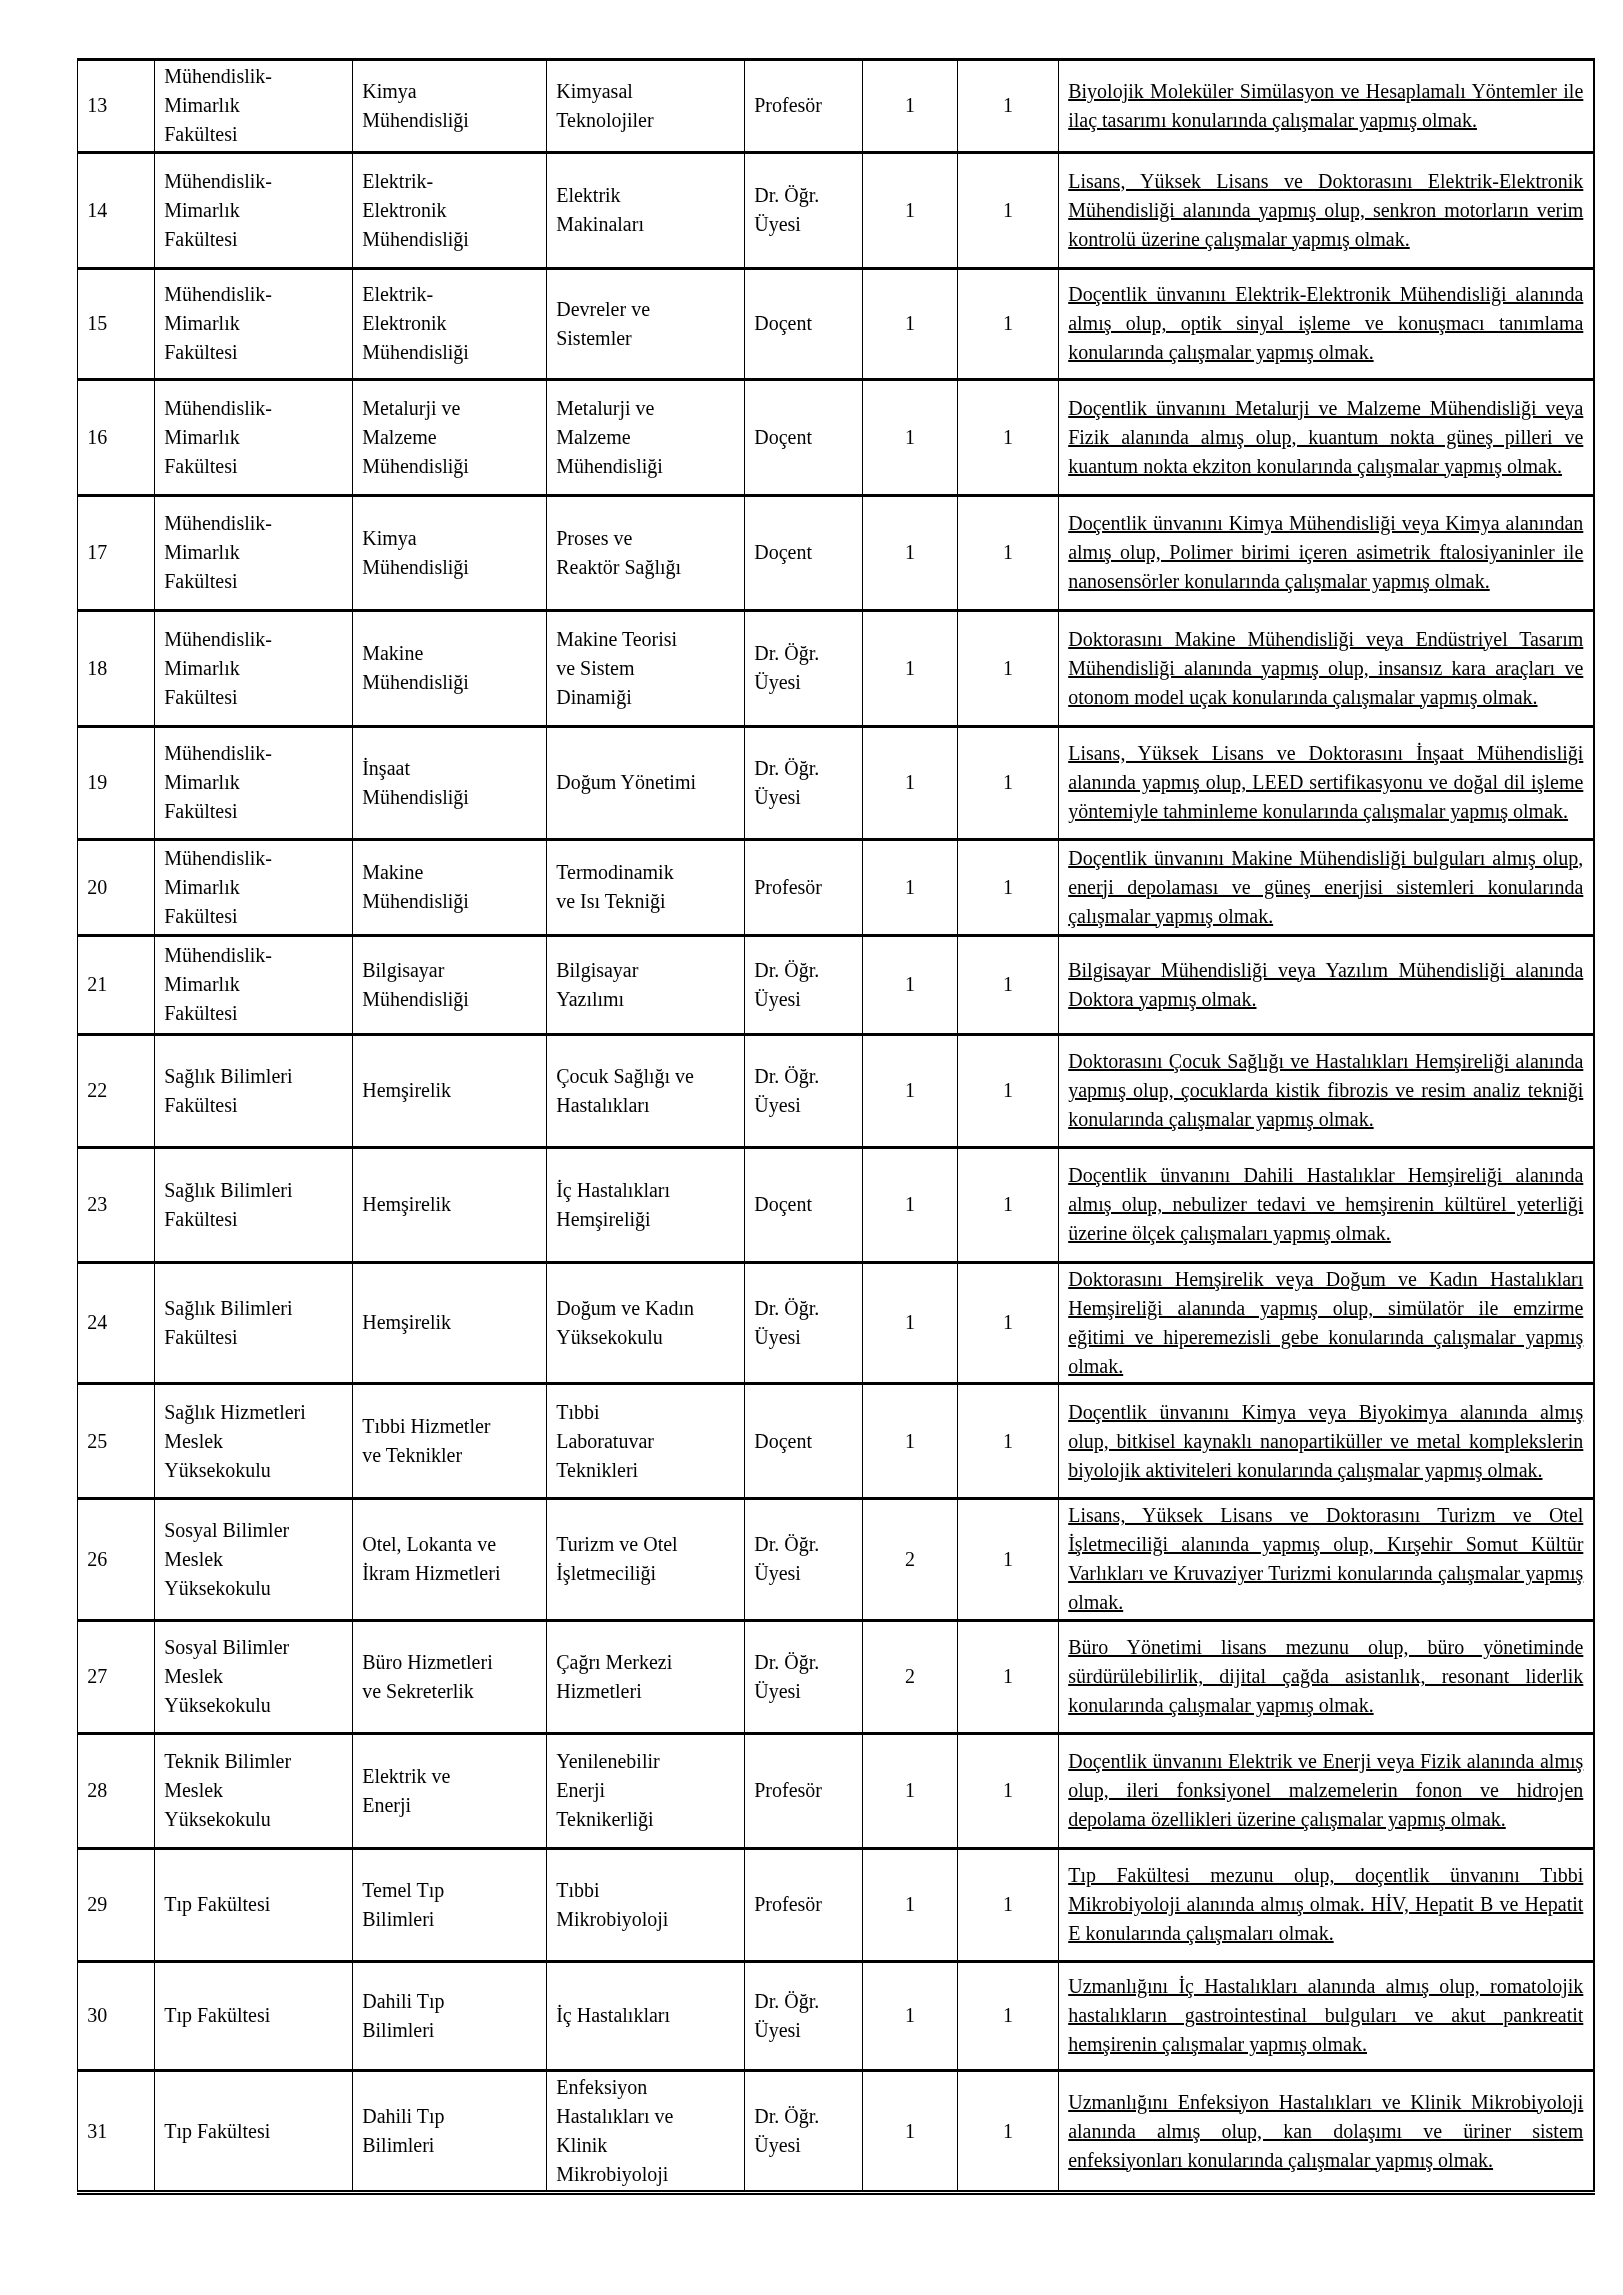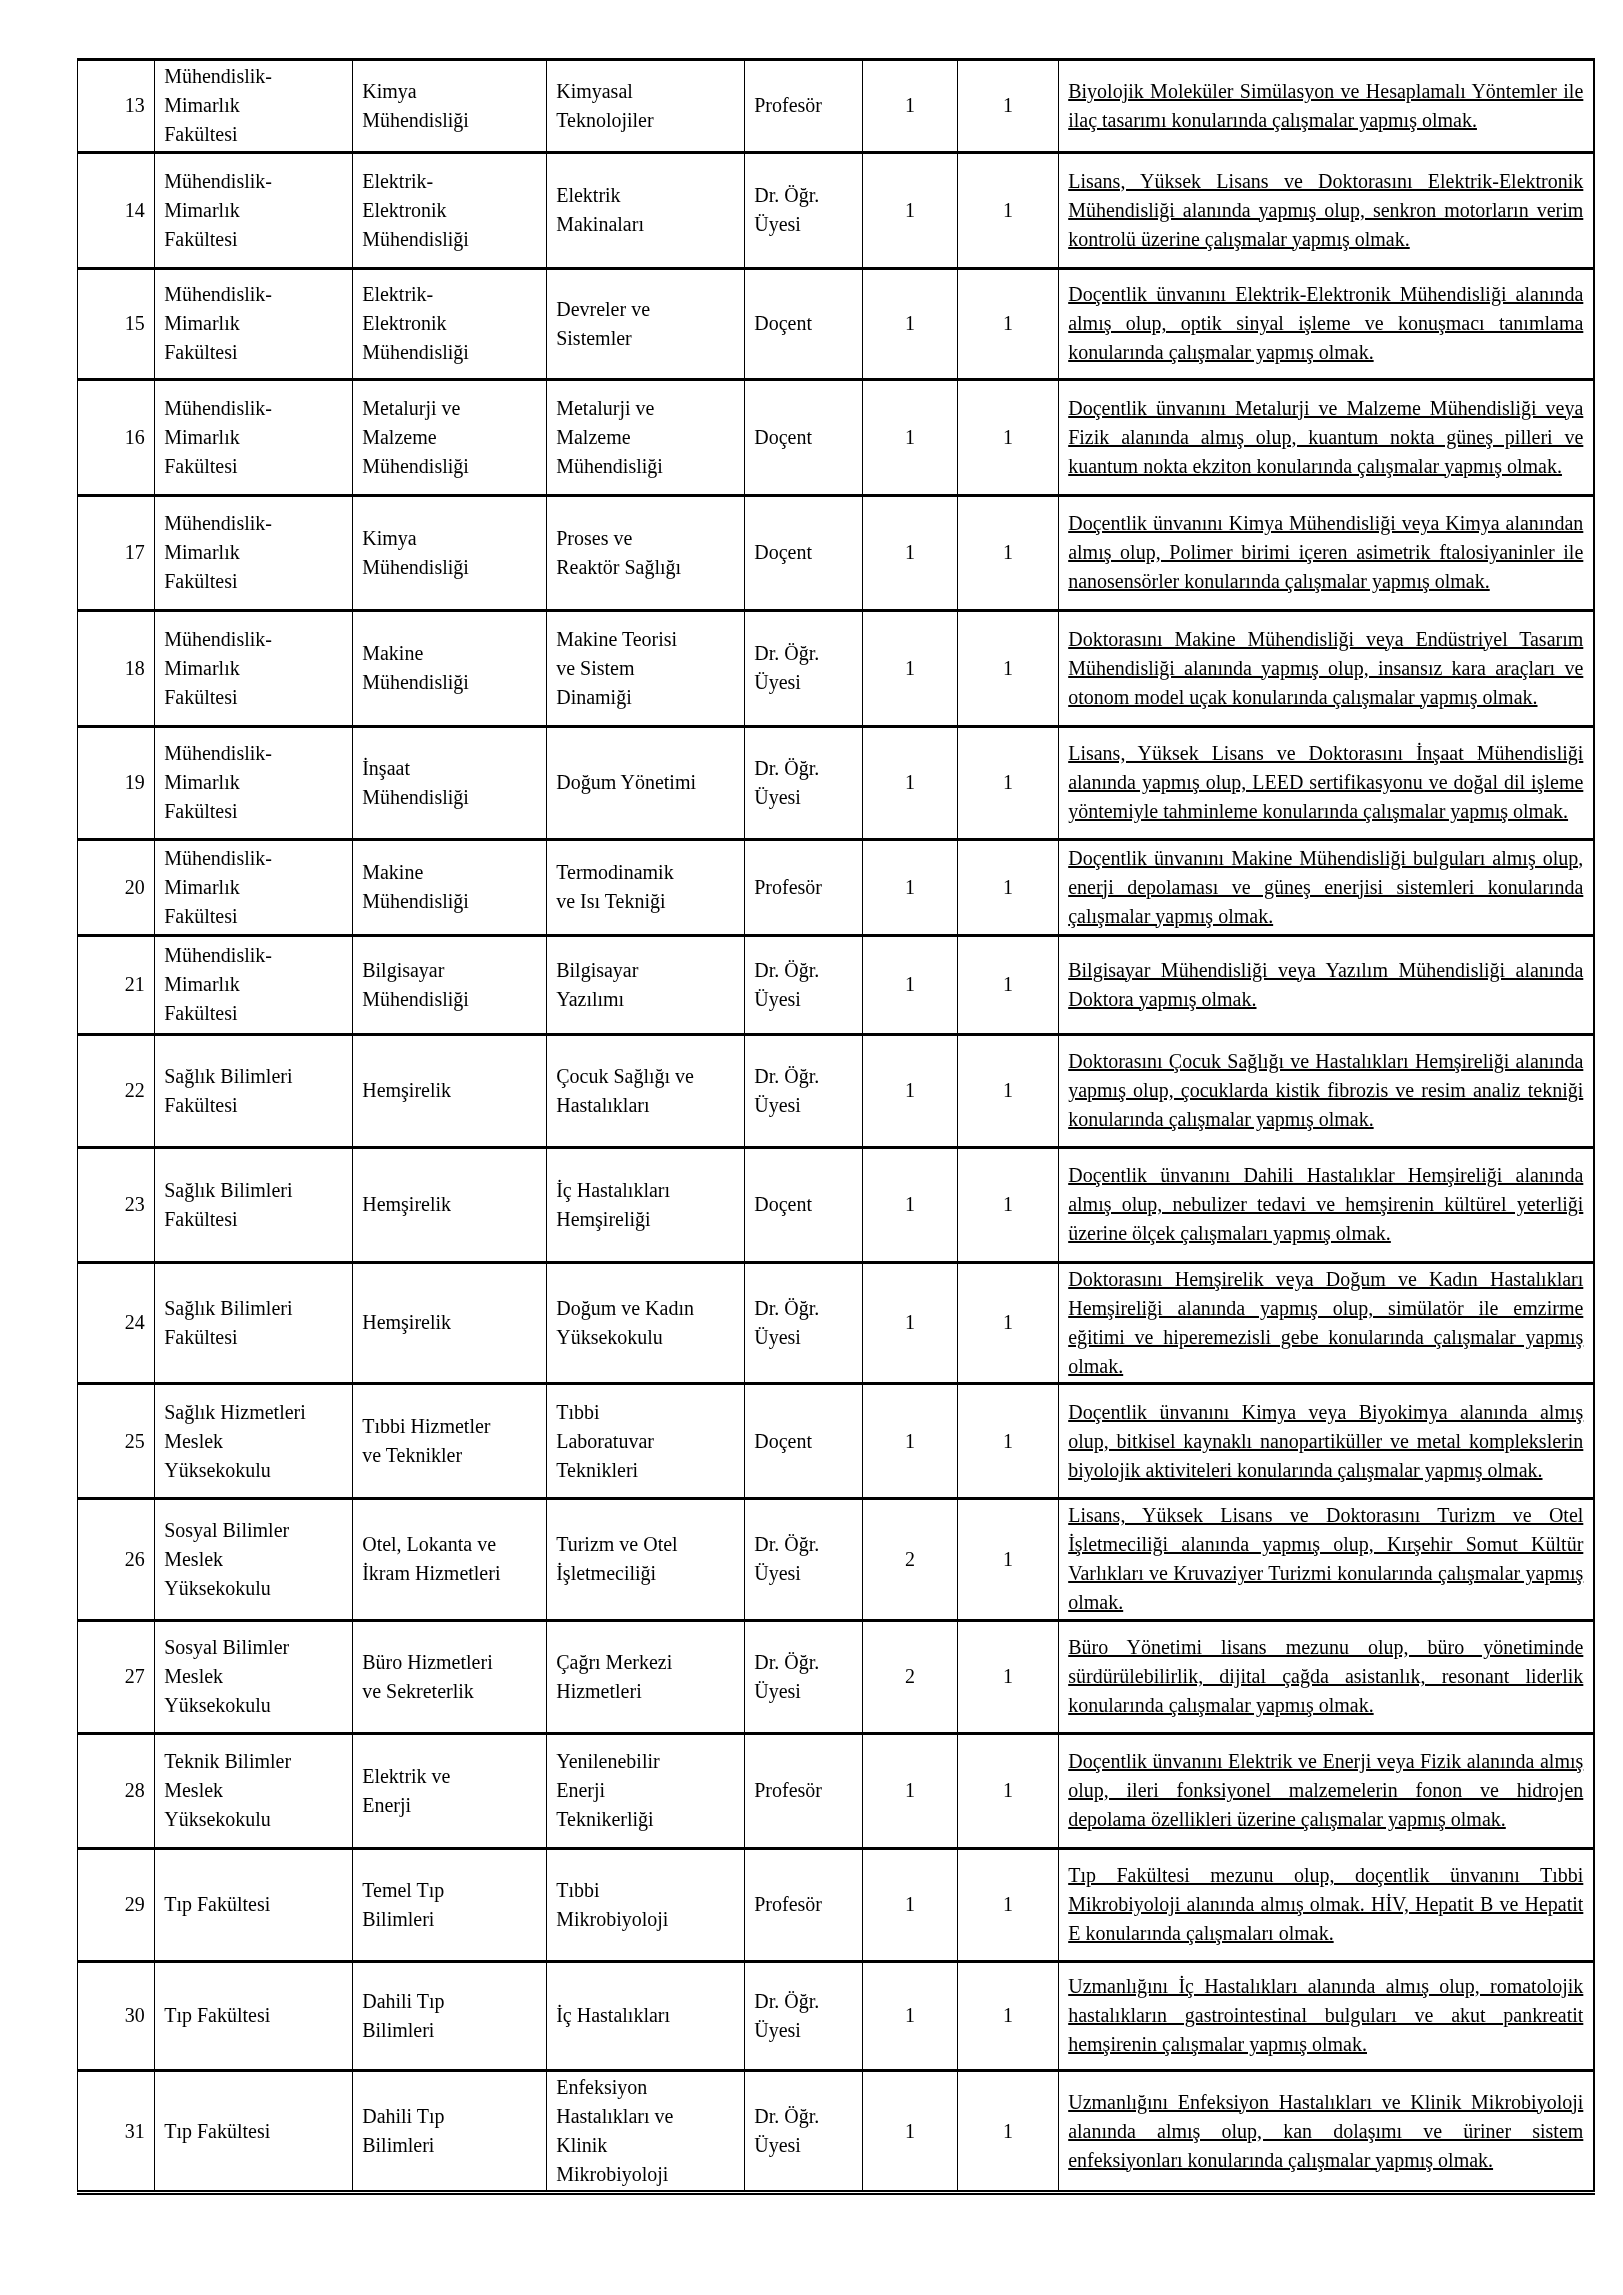--- a/index.html
+++ b/index.html
@@ -31,21 +31,21 @@
     border-left: 1.3px solid #000;
     border-right: 1.3px solid #000;
     border-top: 3.3px solid #000;
     border-bottom: 3.3px solid #000;
     vertical-align: middle;
     padding: 1.3px 9.2px;
     font-size: 20px;
     line-height: 29px;
     overflow: hidden;
   }
-  td.c-no   { text-align: right; }
+  td.c-no   { text-align: left; }
   td.c-num  { text-align: center; }
   td.c-text { text-align: left; white-space: pre-line; }
   td.c-desc { text-align: justify; text-align-last: left; text-decoration: underline; }
 </style>
 </head>
 <body>
 
 <table class="positions">
   <colgroup>
     <col style="width:77px">

